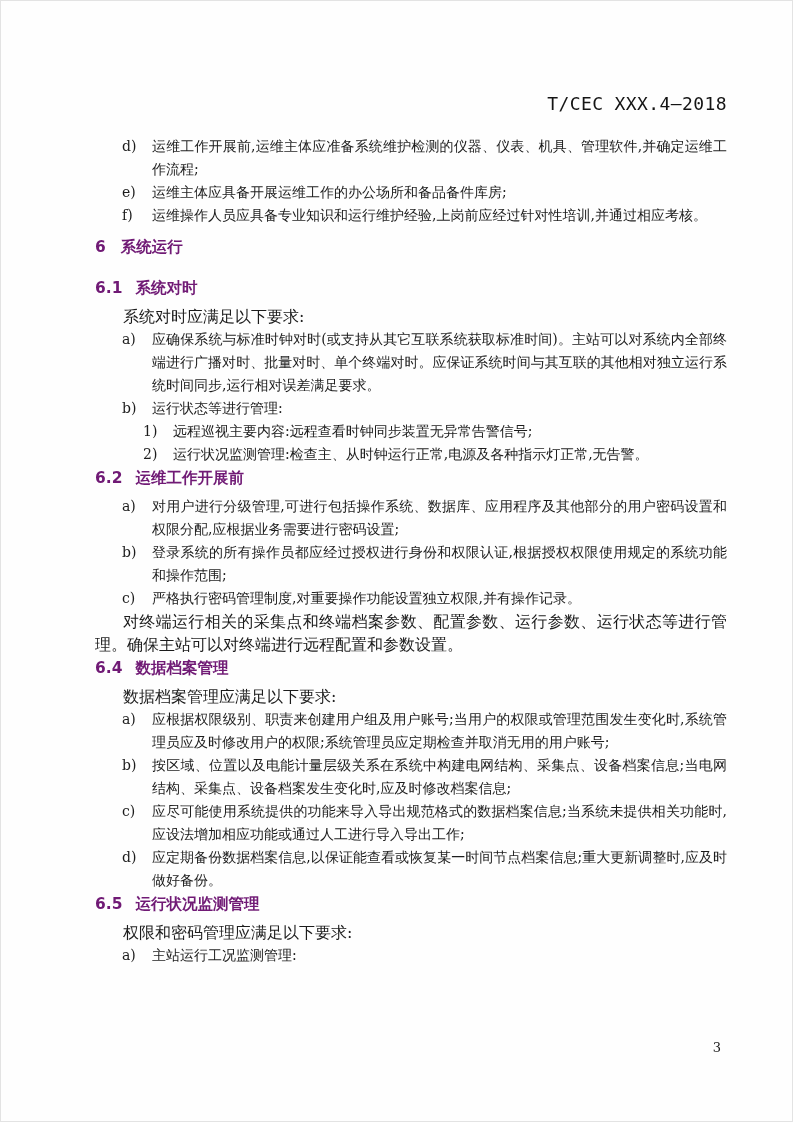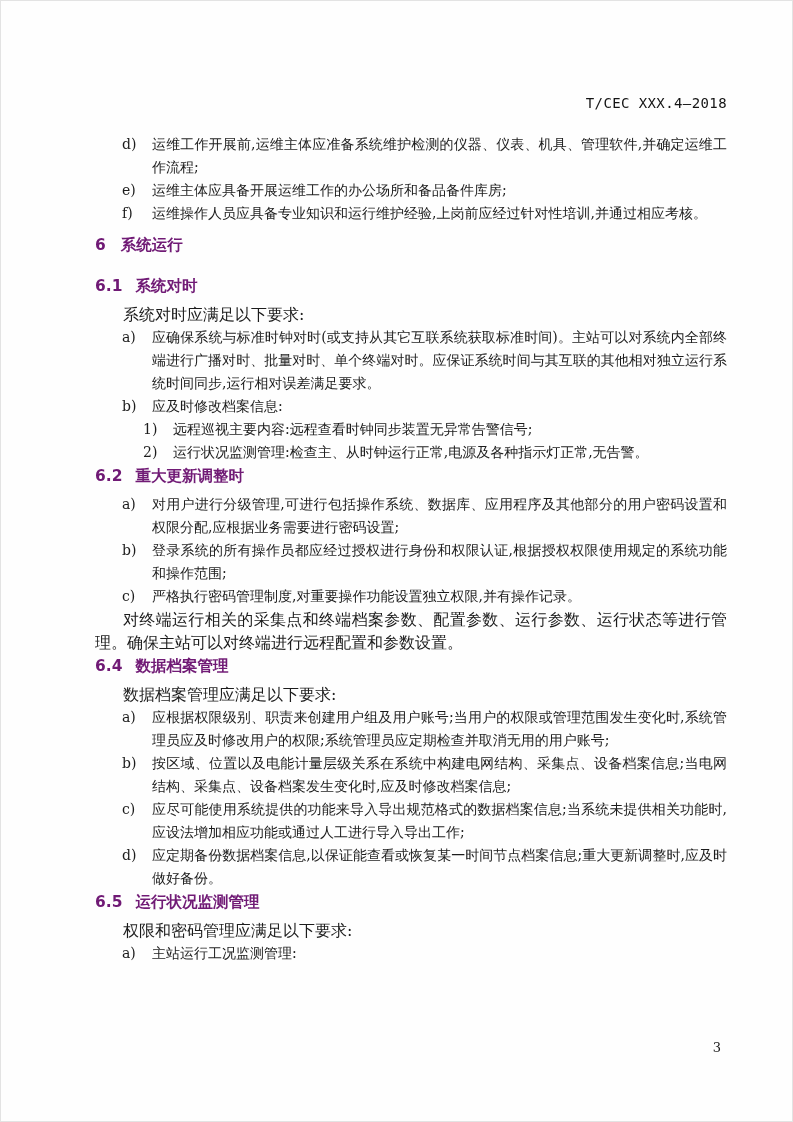--- a/index.html
+++ b/index.html
@@ -16,21 +16,21 @@
     box-shadow: inset 0 0 0 1px #e3e3e3;
     color: #1c1c1c;
     overflow: hidden;
   }
   .inner { padding: 93px 66px 0 95px; }
 
   
   .doc-header { text-align: right; margin-bottom: 21px; }
   .doc-code {
     font-family: "DejaVu Sans Mono", "Liberation Mono", monospace;
-    font-size: 14px;
+    font-size: 18px;
     letter-spacing: 0.4px;
     color: #141414;
     white-space: nowrap;
     margin-left: 32px;
   }
 
   
   .list { margin-left: 27px; }
   .item { display: flex; font-size: 14px; line-height: 23px; }
   .item .lbl { flex: 0 0 30px; }
@@ -100,36 +100,36 @@
         <span class="num">6.1</span><span>系统对时</span>
       </h2>
       <p class="intro">系统对时应满足以下要求:</p>
       <div class="list">
         <div class="item">
           <span class="lbl">a)</span>
           <span class="txt">应确保系统与标准时钟对时(或支持从其它互联系统获取标准时间)。主站可以对系统内全部终端进行广播对时、批量对时、单个终端对时。应保证系统时间与其互联的其他相对独立运行系统时间同步,运行相对误差满足要求。</span>
         </div>
         <div class="item">
           <span class="lbl">b)</span>
-          <span class="txt">应及时修改档案信息:</span>
+          <span class="txt">运行状态等进行管理:</span>
         </div>
         <div class="item sub">
           <span class="lbl">1)</span>
           <span class="txt">远程巡视主要内容:远程查看时钟同步装置无异常告警信号;</span>
         </div>
         <div class="item sub">
           <span class="lbl">2)</span>
           <span class="txt">运行状况监测管理:检查主、从时钟运行正常,电源及各种指示灯正常,无告警。</span>
         </div>
       </div>
     </section>
 
     <section>
       <h2 class="sec-h">
-        <span class="num">6.2</span><span>重大更新调整时</span>
+        <span class="num">6.2</span><span>运维工作开展前</span>
       </h2>
       <div class="list">
         <div class="item">
           <span class="lbl">a)</span>
           <span class="txt">对用户进行分级管理,可进行包括操作系统、数据库、应用程序及其他部分的用户密码设置和权限分配,应根据业务需要进行密码设置;</span>
         </div>
         <div class="item">
           <span class="lbl">b)</span>
           <span class="txt">登录系统的所有操作员都应经过授权进行身份和权限认证,根据授权权限使用规定的系统功能和操作范围;</span>
         </div>

